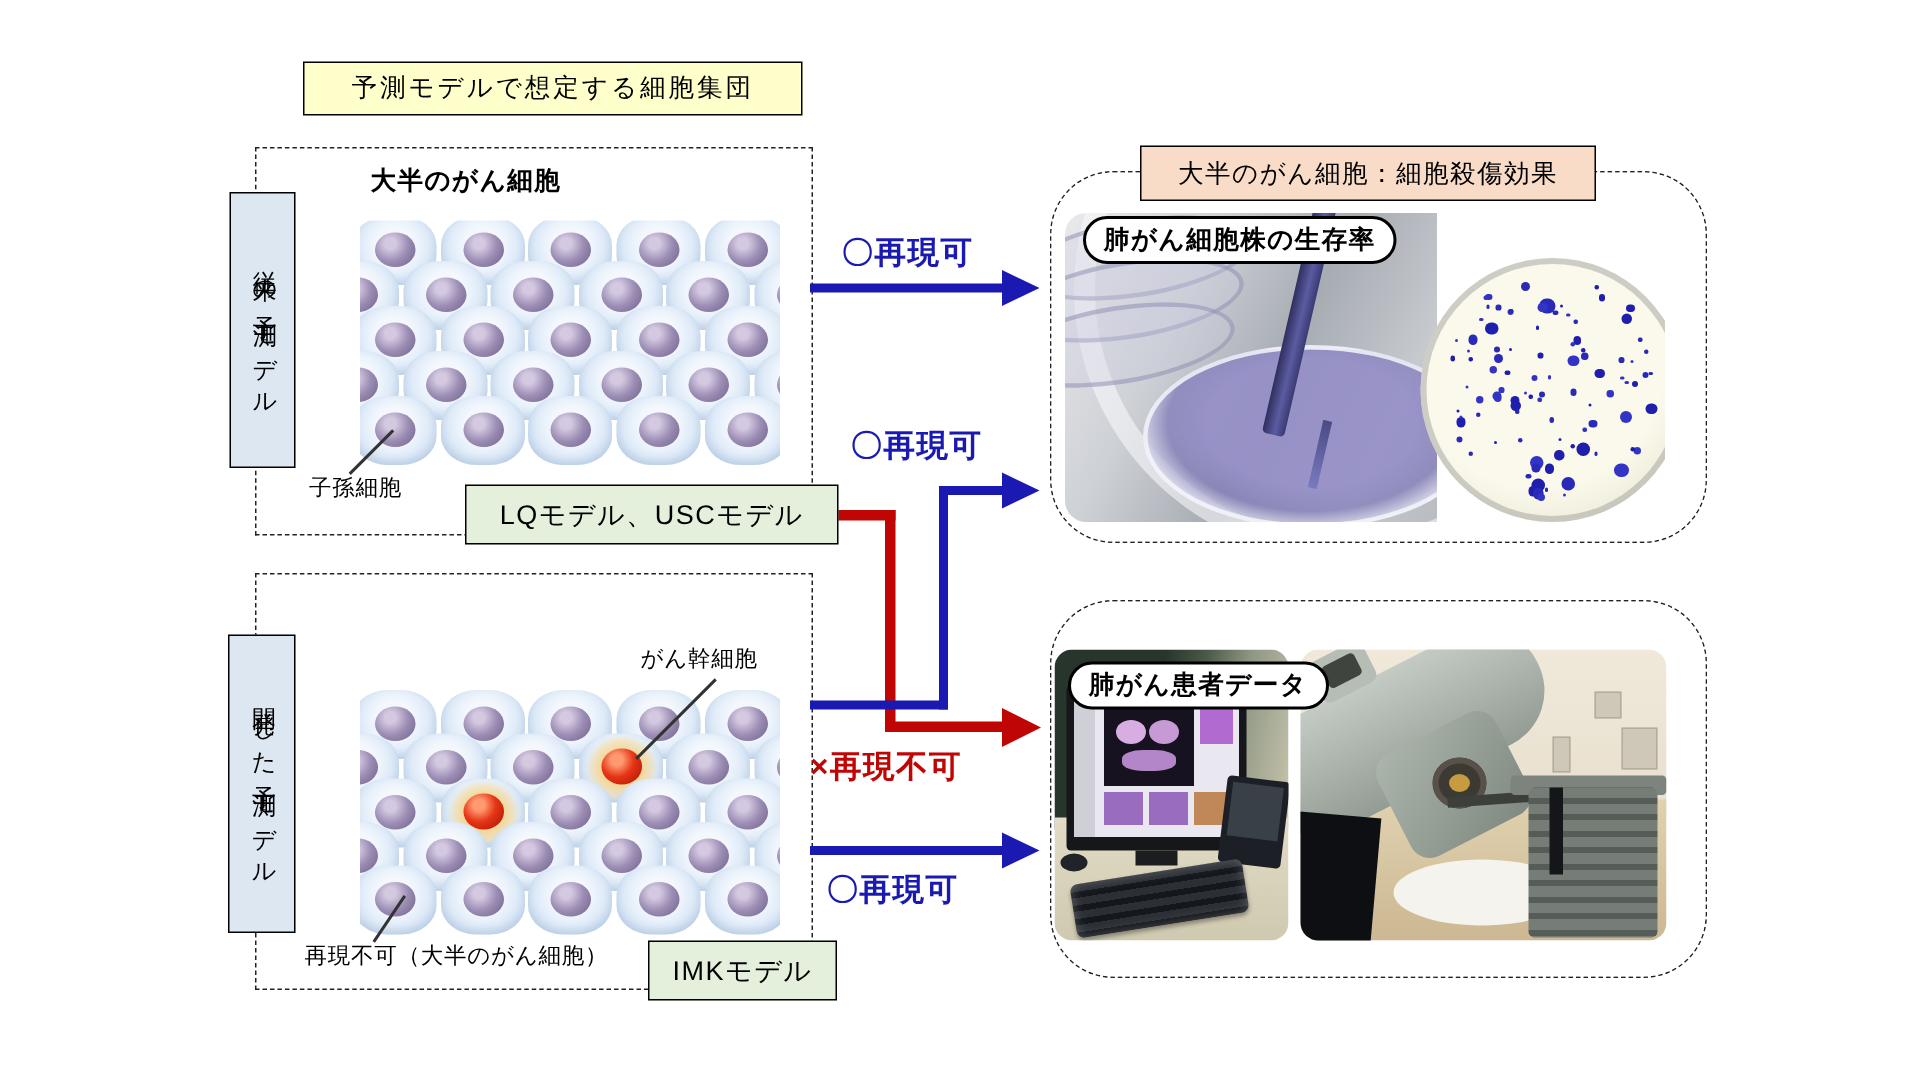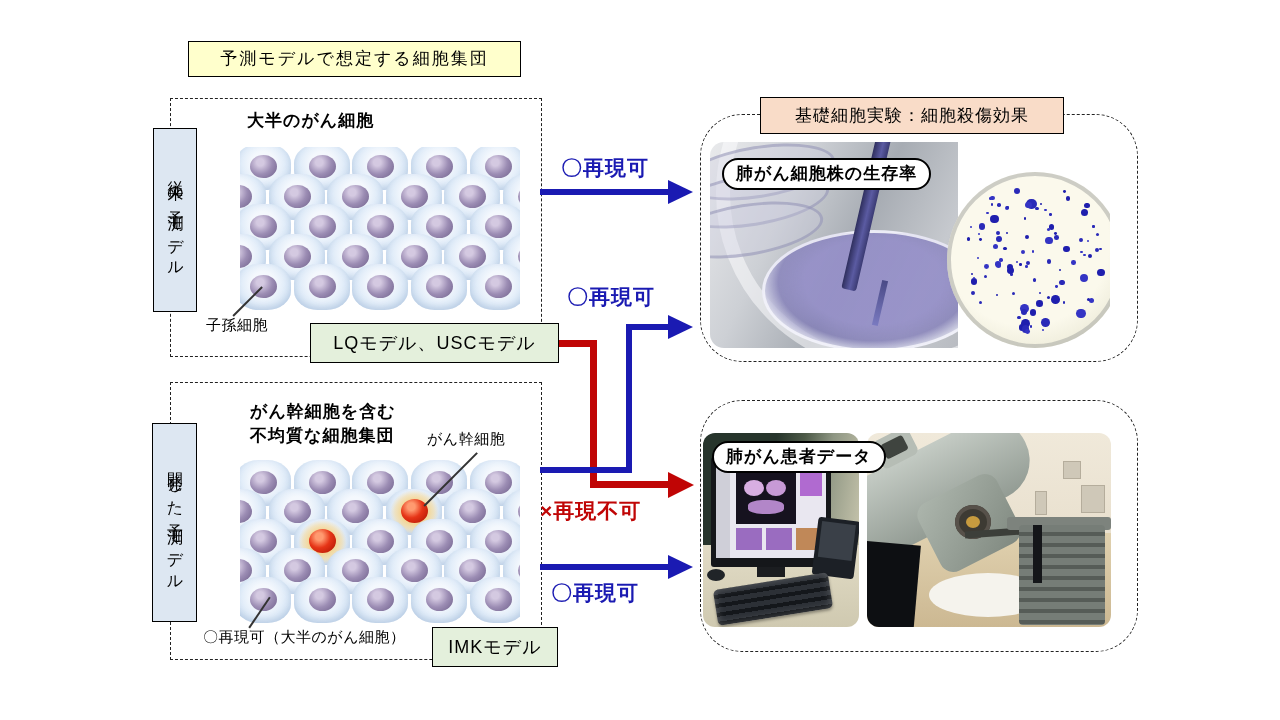--- a/index.html
+++ b/index.html
@@ -3,21 +3,21 @@
 <meta charset="utf-8">
 <style>
   html,body{margin:0;padding:0;background:#fff;}
   #stage{position:relative;width:1280px;height:720px;background:#fff;overflow:hidden;
          font-family:"Liberation Sans","DejaVu Sans",sans-serif;color:#000;}
   .abs{position:absolute;}
   
   .ybox{background:#ffffcc;border:1.3px solid #000;text-align:center;font-size:17px;letter-spacing:2px;}
   .pbox{background:#f9dcc8;border:1.3px solid #000;text-align:center;font-size:17px;letter-spacing:1px;z-index:6;}
   .gbox{background:#e4f0dc;border:1.3px solid #000;text-align:center;font-size:18px;letter-spacing:1px;z-index:7;}
-  #title-left{left:188px;top:41px;width:331px;height:34px;line-height:34px;}
+  #title-left{left:202px;top:41px;width:331px;height:34px;line-height:34px;}
   #title-right{left:753px;top:40px;width:320px;height:38px;line-height:38px;}
   #pink1{left:760px;top:97px;width:302px;height:35px;line-height:35px;}
   #pink2{left:752px;top:383px;width:320px;height:35px;line-height:35px;}
   #lq-box{left:310px;top:323px;width:247px;height:38px;line-height:38px;}
   #imk-box{left:432px;top:627px;width:124px;height:38px;line-height:38px;}
   
   .dframe{border:1.4px dashed #222;z-index:1;}
   #frame1{left:170px;top:98px;width:370px;height:257px;}
   #frame2{left:170px;top:382px;width:370px;height:276px;}
   #rframe1{left:700px;top:114px;width:436px;height:246px;border-radius:42px;}
@@ -74,21 +74,21 @@
   .alabel.red{color:#c00505;}
   #lbl1{left:561px;top:154px;}
   #lbl2{left:567px;top:283px;}
   #lbl3{left:540px;top:497px;}
   #lbl4{left:551px;top:579px;}
   
   .photo{overflow:hidden;z-index:2;border-radius:14px;}
   #photo1{left:710px;top:142px;width:400px;height:206px;}
   .pill{position:absolute;background:#fff;border:2px solid #000;border-radius:16px;font-weight:bold;
         font-size:17px;height:26px;line-height:26px;padding:1px 12px;z-index:8;letter-spacing:1px;}
-  #pill1{left:722px;top:158px;}
+  #pill1{left:722px;top:144px;}
   #pill2{left:712px;top:441px;}
   
   #lab-bg{left:0;top:0;width:255px;height:206px;
      background:linear-gradient(115deg,#e9eaec 0%,#cdd0d5 30%,#a7acb3 55%,#c6c9ce 80%,#b7bac0 100%);}
   #lab-ring{left:6px;top:-128px;width:330px;height:330px;border-radius:50%;border:14px solid rgba(252,252,254,.55);}
   #lab-stack1,#lab-stack2,#lab-stack3{width:150px;height:46px;border-radius:50%;
      border:3px solid rgba(130,130,170,.45);background:rgba(205,205,225,.30);transform:rotate(-9deg);}
   #lab-stack1{left:-30px;top:4px;} #lab-stack2{left:-36px;top:32px;} #lab-stack3{left:-42px;top:62px;}
   #lab-dish{left:52px;top:88px;width:218px;height:116px;border-radius:50%;
      border:3px solid rgba(245,245,252,.85);
@@ -154,24 +154,20 @@
 
   <div class="abs ybox" id="title-left">予測モデルで想定する細胞集団</div>
 
   <div class="abs dframe" id="frame1"></div>
   <div class="abs dframe" id="frame2"></div>
 
   <div class="abs vlab" id="vlab1">従来の予測モデル</div>
   <div class="abs vlab" id="vlab2">開発した予測モデル</div>
 
   <div class="abs gridtitle" id="g1title">大半のがん細胞</div>
-  <div class="abs gridtitle" id="g2title">
-    <div>がん幹細胞を含む</div>
-    <div>不均質な細胞集団</div>
-  </div>
 
   <div class="abs cellgrid" id="grid1">
       <div class="cell" style="left: -5px; top: -3px; z-index: 1;">
         <div class="nuc"></div>
       </div>
       <div class="cell" style="left: 54px; top: -3px; z-index: 1;">
         <div class="nuc"></div>
       </div>
       <div class="cell" style="left: 112px; top: -3px; z-index: 1;">
         <div class="nuc"></div>
@@ -332,21 +328,21 @@
       </div>
       <div class="cell" style="left: 230px; top: 125px; z-index: 5;">
         <div class="nuc"></div>
       </div>
     </div>
 
   <div class="abs smalllab" id="lab-gan">子孫細胞</div>
   <div class="leader" id="lead1"></div>
   <div class="abs smalllab" id="lab-stem">がん幹細胞</div>
   <div class="leader" id="lead2"></div>
-  <div class="abs smalllab" id="lab-progeny">〇再現可（大半のがん細胞）</div>
+  <div class="abs smalllab" id="lab-progeny">再現不可（大半のがん細胞）</div>
   <div class="leader" id="lead3"></div>
 
   <div class="abs gbox" id="lq-box">LQモデル、USCモデル</div>
   <div class="abs gbox" id="imk-box">IMKモデル</div>
 
   <div class="bl" id="a1-line"></div>
   <div class="head headb abs" id="a1-head"></div>
   <div class="abs alabel" id="lbl1">〇再現可</div>
 
   <div class="rl" id="r-h1"></div>
@@ -359,21 +355,21 @@
   <div class="bl" id="a2-v"></div>
   <div class="bl" id="a2-h2"></div>
   <div class="head headb abs" id="a2-head"></div>
   <div class="abs alabel" id="lbl2">〇再現可</div>
 
   <div class="bl" id="a4-line"></div>
   <div class="head headb abs" id="a4-head"></div>
   <div class="abs alabel" id="lbl4">〇再現可</div>
 
   <div class="abs dframe" id="rframe1"></div>
-  <div class="abs pbox" id="pink1">基礎細胞実験：細胞殺傷効果</div>
+  <div class="abs pbox" id="pink1">大半のがん細胞：細胞殺傷効果</div>
   <div class="abs dframe" id="rframe2"></div>
 
   <div class="abs photo" id="photo1">
     <div class="abs" id="lab-bg">
       <div class="abs" id="lab-ring"></div>
       <div class="abs" id="lab-stack1"></div>
       <div class="abs" id="lab-stack2"></div>
       <div class="abs" id="lab-stack3"></div>
       <div class="abs" id="lab-dish"></div>
       <div class="abs" id="lab-pipette"></div>

